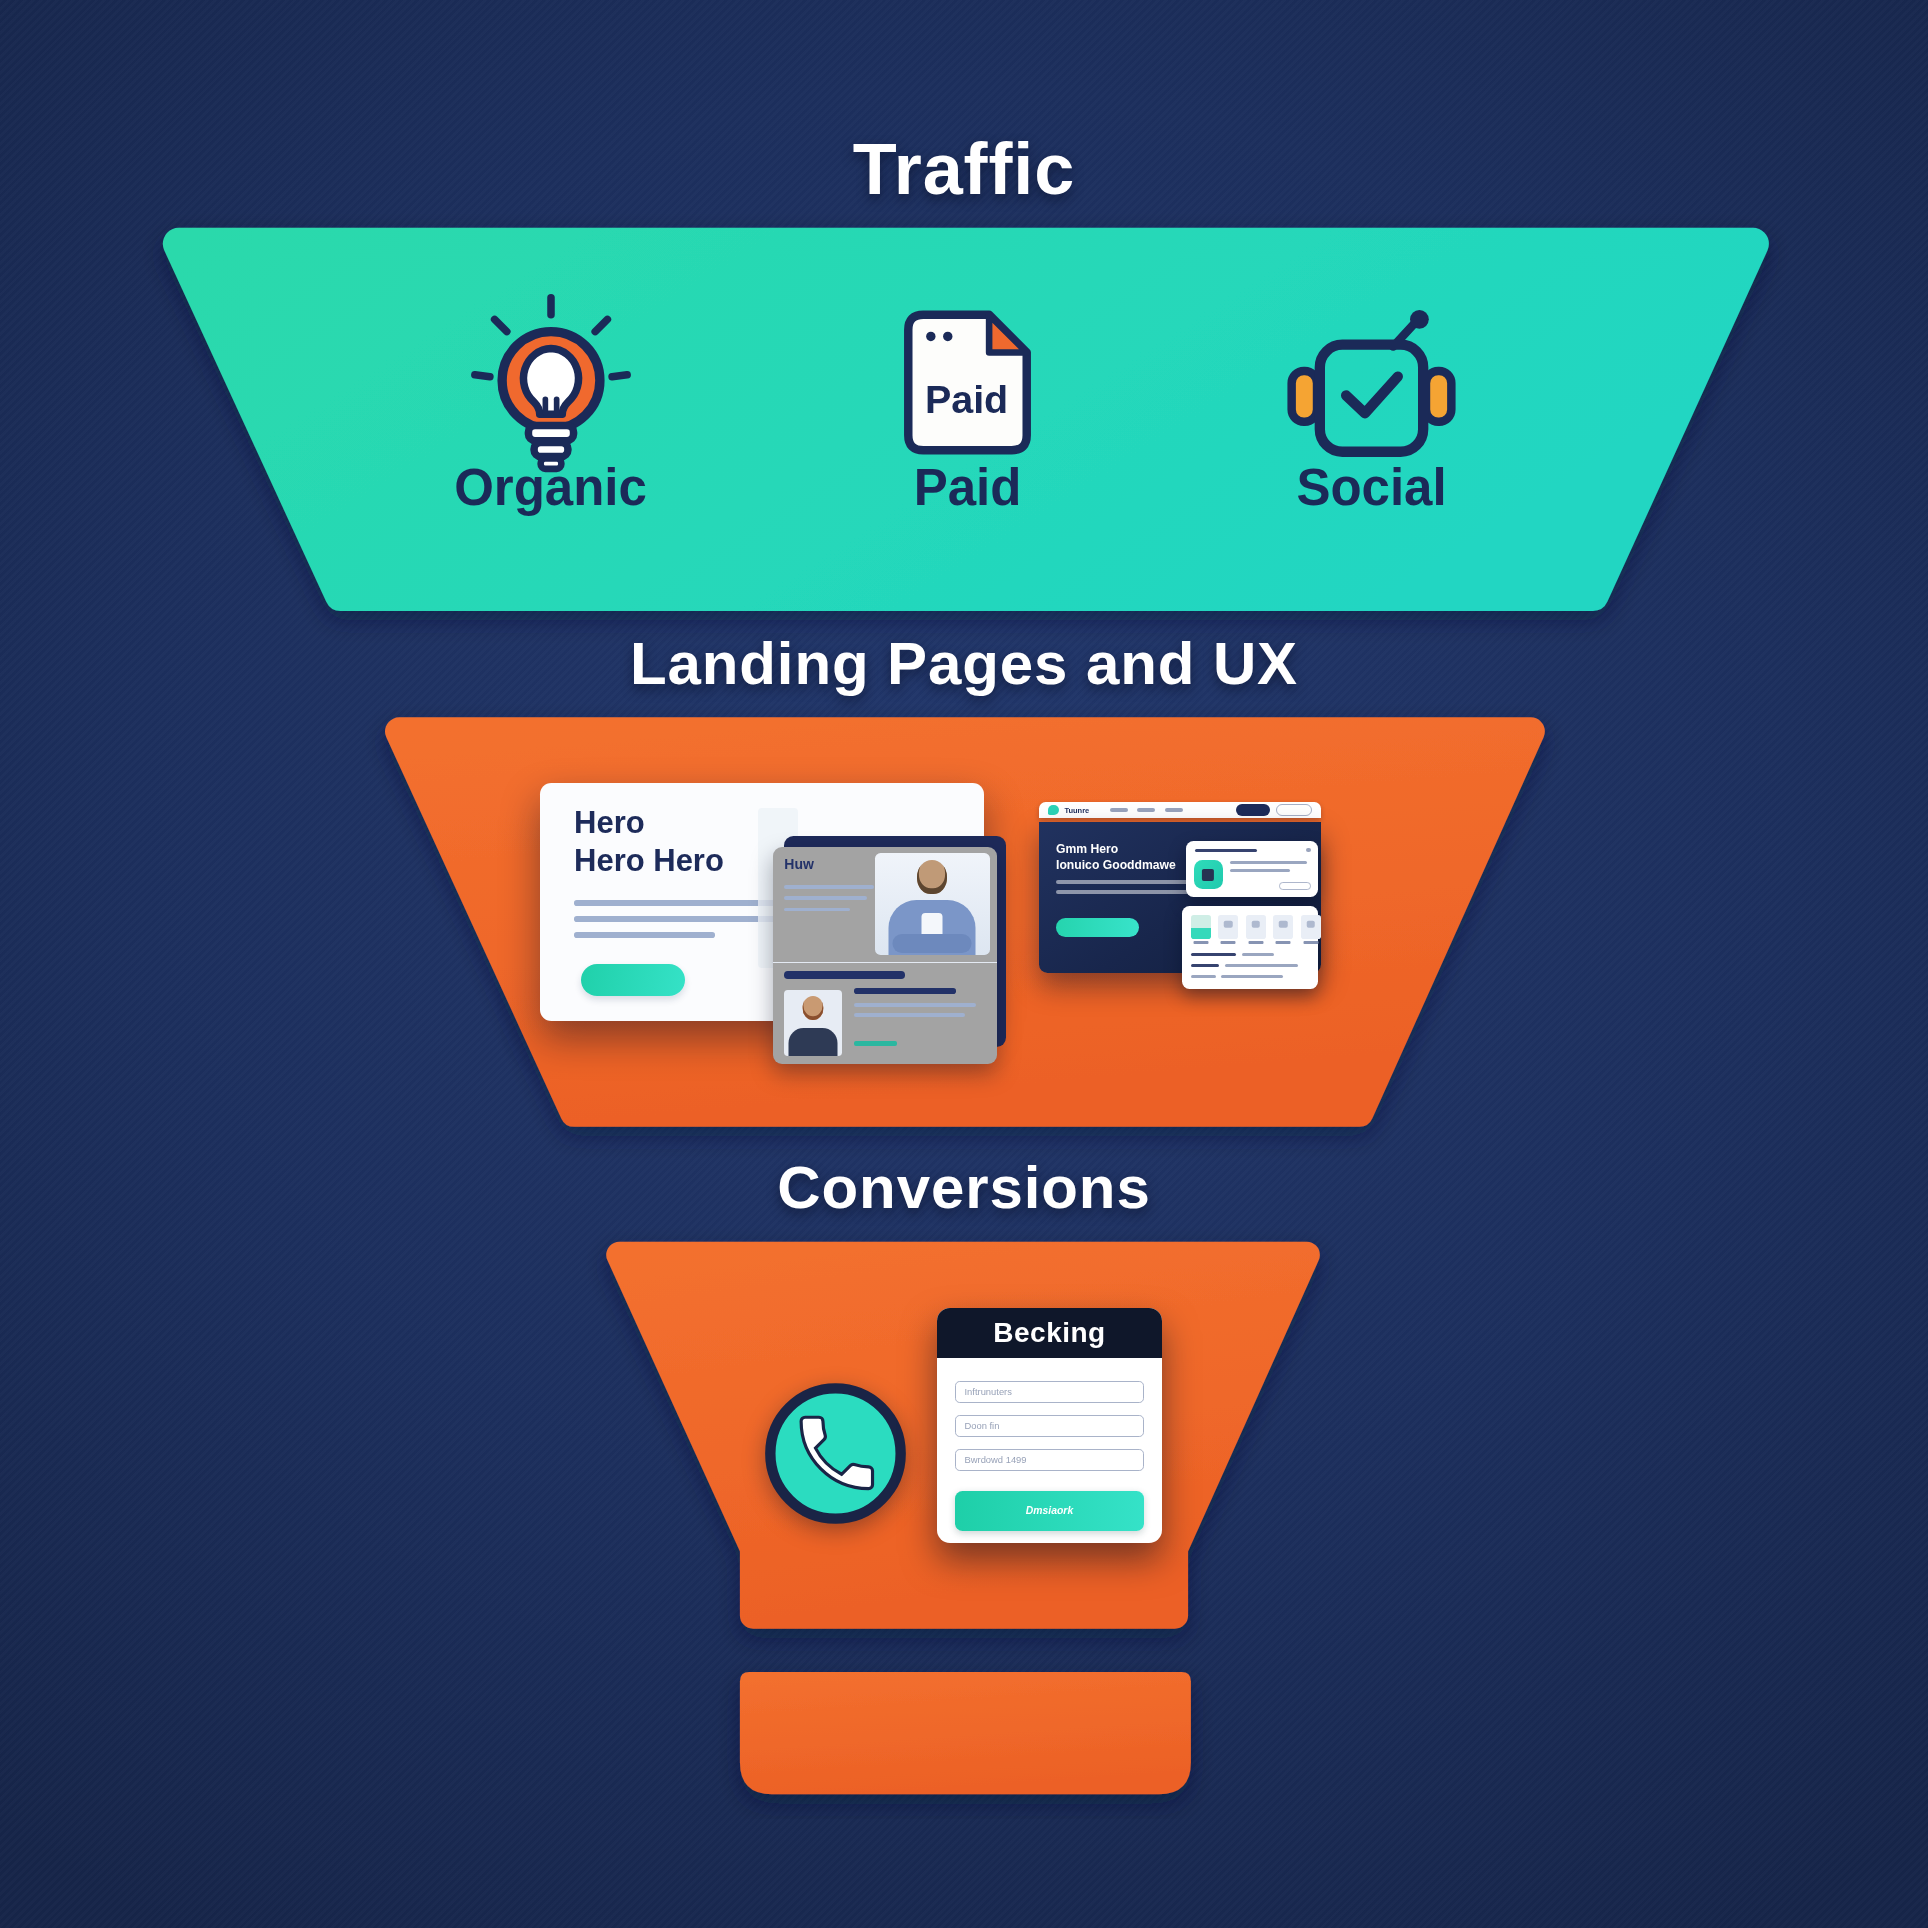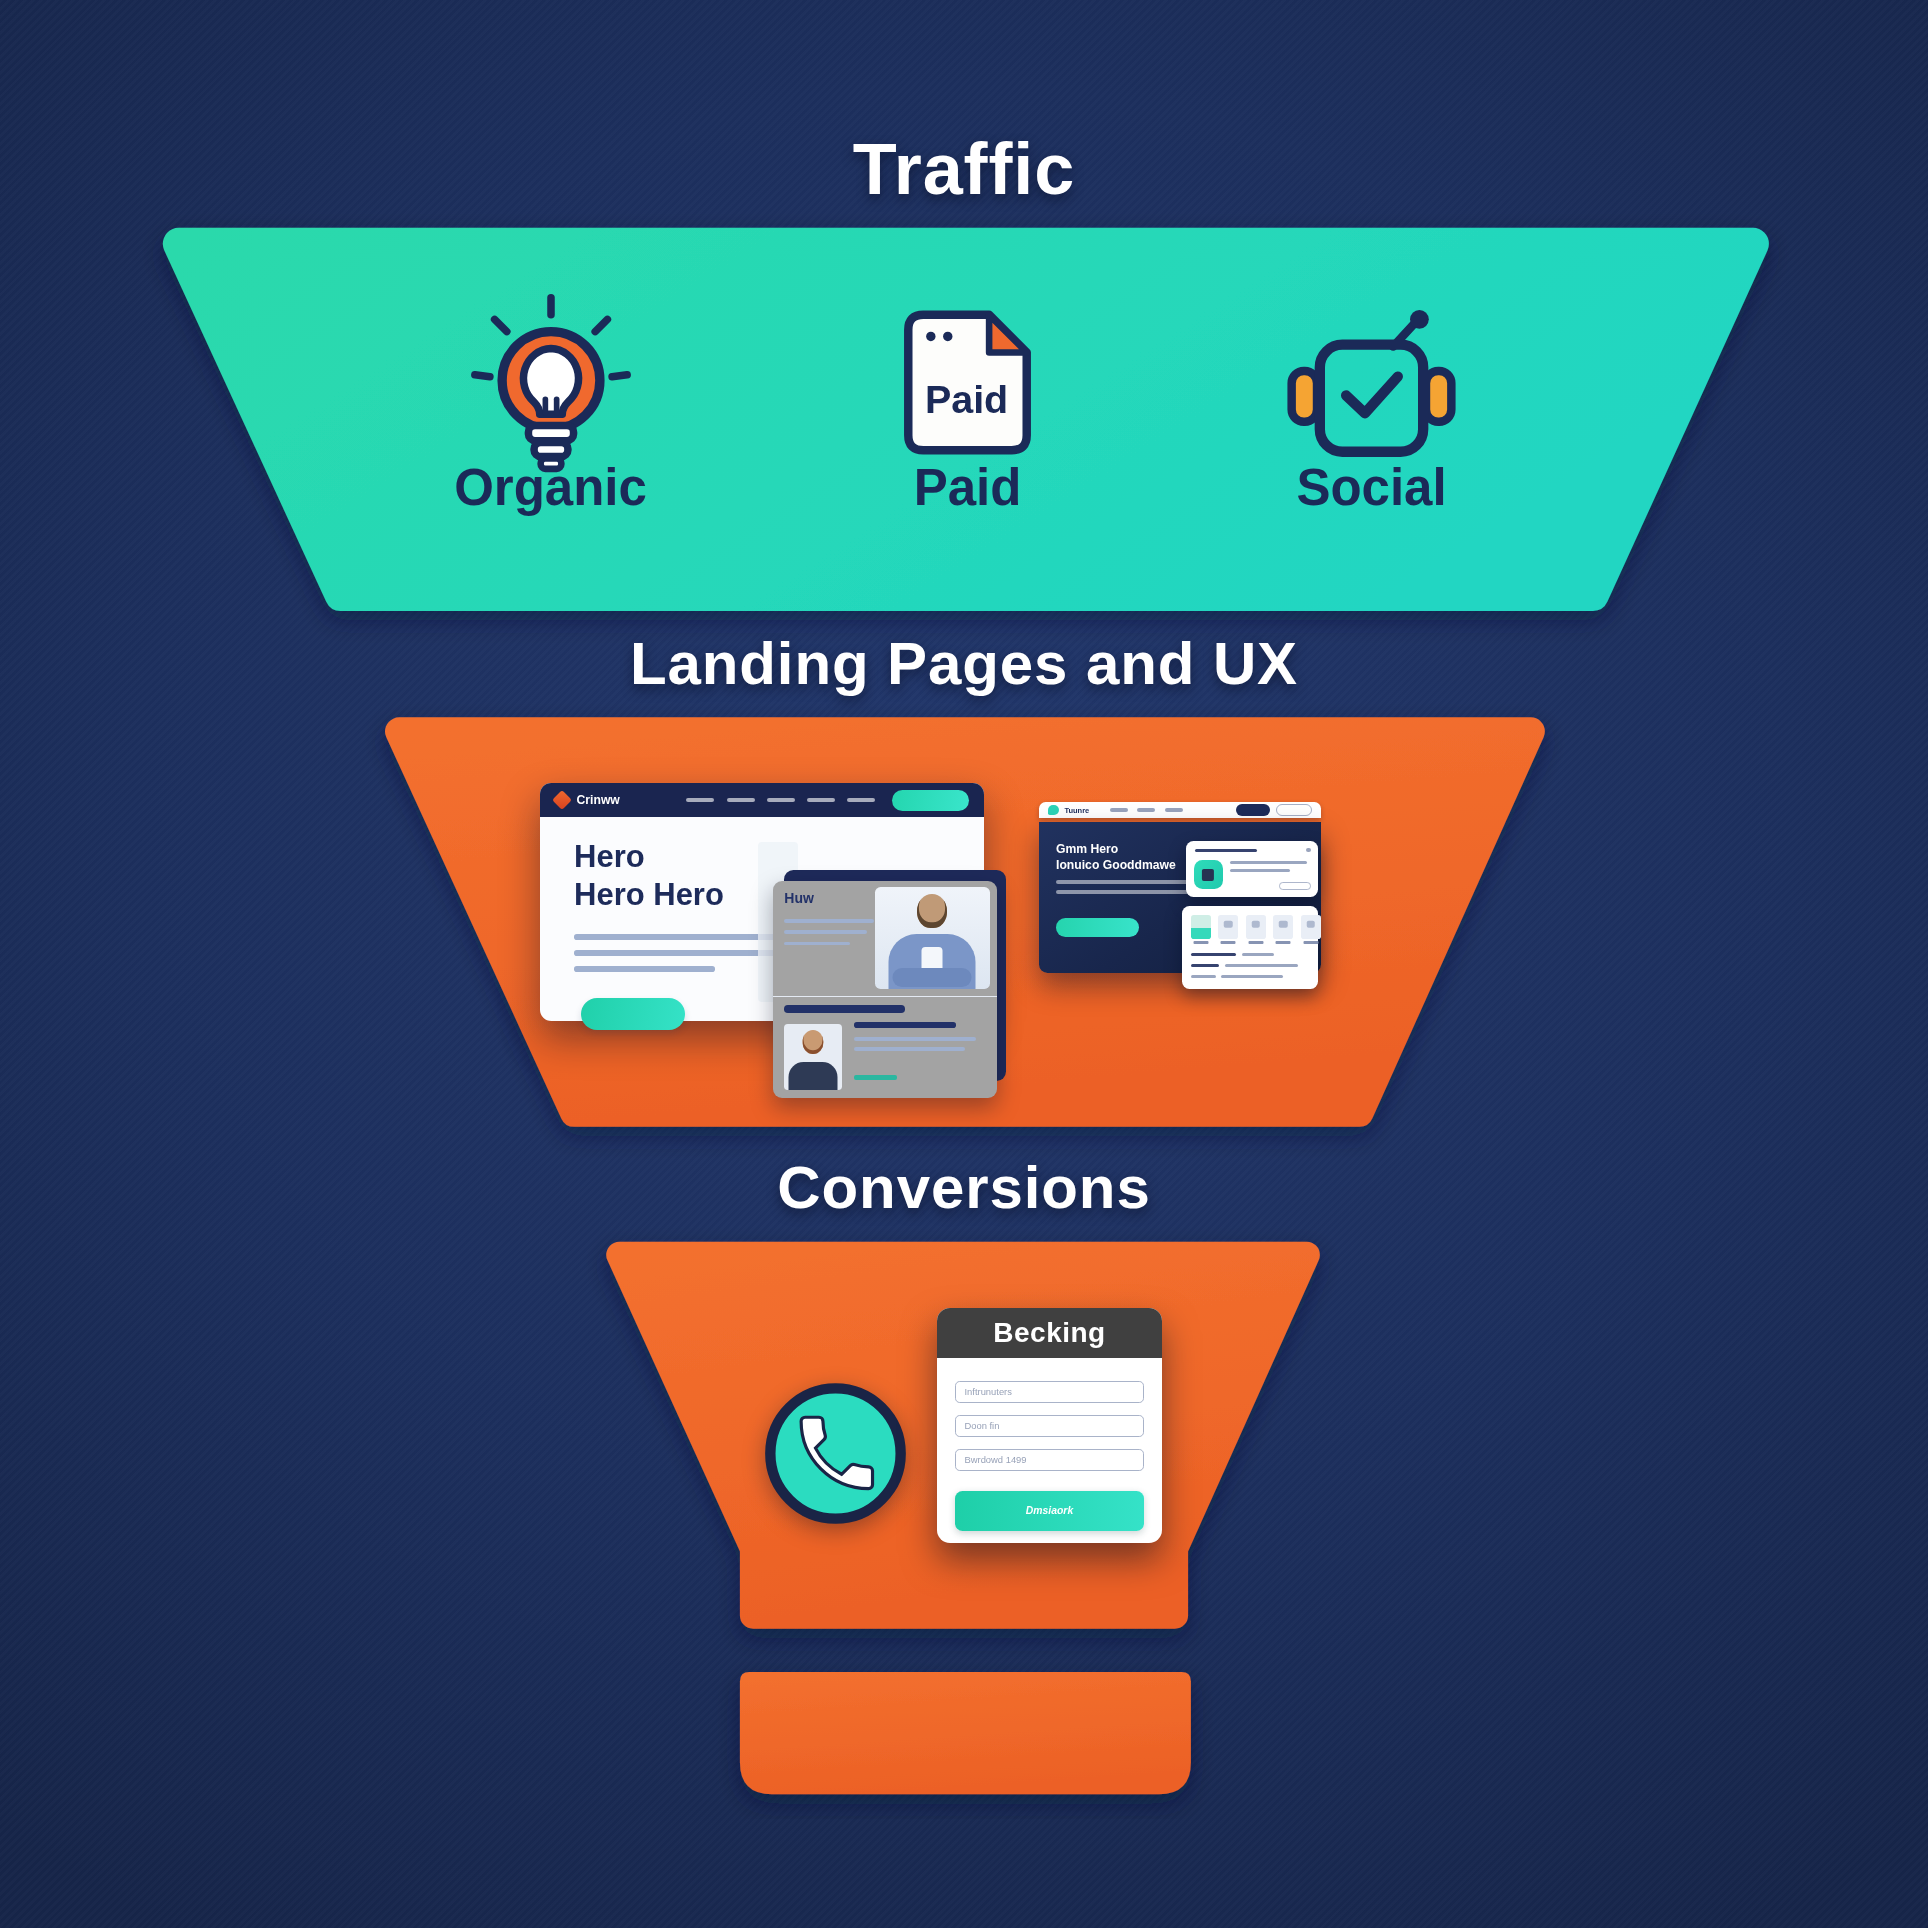--- a/index.html
+++ b/index.html
@@ -105,21 +105,21 @@
   .sr-tile b{position:absolute;left:50%;bottom:-4.7px;transform:translateX(-50%);display:block;width:15px;height:2.4px;border-radius:0.9px;background:#8794b3;}
   .sr-rows{position:absolute;left:9.4px;top:47px;width:117px;}
   .sr-rows .row{display:flex;gap:5.6px;align-items:center;margin-bottom:7.5px;}
   .sr-rows .bar{height:3.3px;background:#9aa6c0;margin:0;}
   .sr-rows .b-dark{background:#36436f;}
 
   
   #phone-icon{position:absolute;left:759px;top:1377px;filter:drop-shadow(0 7.5px 11.3px rgba(6,12,32,.35));}
   #booking-form{position:absolute;left:937px;top:1308px;width:225px;height:235px;background:#ffffff;
     border-radius:13px;box-shadow:0 17px 34px rgba(6,12,32,.5);}
-  .bf-header{height:50px;background:#404040;border-radius:13px 13px 0 0;display:flex;align-items:center;justify-content:center;}
+  .bf-header{height:50px;background:#0f172a;border-radius:13px 13px 0 0;display:flex;align-items:center;justify-content:center;}
   .bf-title{color:#ffffff;font-size:28px;font-weight:bold;letter-spacing:0.5px;}
   .bf-body{padding:22.6px 18px 0;}
   .bf-input{display:block;width:100%;box-sizing:border-box;height:22px;border:1.5px solid #a9b3c9;border-radius:4.7px;
     margin-bottom:12.2px;font-size:9.4px;color:#8d98b0;padding:0 8.5px;background:#ffffff;outline:none;
     font-family:"Liberation Sans","DejaVu Sans",sans-serif;}
   .bf-input::placeholder{color:#98a2b8;}
   .bf-submit{margin-top:20px;height:40px;border-radius:7.5px;background:linear-gradient(90deg,#1ecfa8,#35e2c8);
     color:#ffffff;font-size:10.4px;font-weight:bold;display:flex;align-items:center;justify-content:center;
     box-shadow:0 2.8px 7.5px rgba(20,60,60,.2);cursor:pointer;font-style:italic;}
 </style>
@@ -190,32 +190,20 @@
       <rect x="40" y="38" width="110" height="114" rx="24" fill="none" stroke="#1b2a58" stroke-width="11"></rect>
       <path d="M68 92 L88 111 L123 72" fill="none" stroke="#1b2a58" stroke-width="11" stroke-linecap="round" stroke-linejoin="round"></path>
     </svg>
   </span>
 
   <div class="traffic-label" id="label-organic">Organic</div>
   <div class="traffic-label" id="label-paid">Paid</div>
   <div class="traffic-label" id="label-social">Social</div>
 
   <div id="site-left">
-    <div class="sl-header">
-      <span class="sl-logo"></span>
-      <span class="sl-brand">Crinww</span>
-      <span class="sl-nav">
-        <i class="bar"></i>
-        <i class="bar"></i>
-        <i class="bar"></i>
-        <i class="bar"></i>
-        <i class="bar"></i>
-      </span>
-      <span class="sl-cta"></span>
-    </div>
     <div class="sl-body">
       <div class="sl-hero"><span>Hero</span><br><span>Hero Hero</span></div>
       <div class="sl-lines">
         <i class="bar" style="width:287px"></i>
         <i class="bar" style="width:299px"></i>
         <i class="bar" style="width:141px"></i>
       </div>
       <div class="sl-btn"></div>
       <div class="sl-ghost"></div>
       <div class="sl-card-back"></div>

